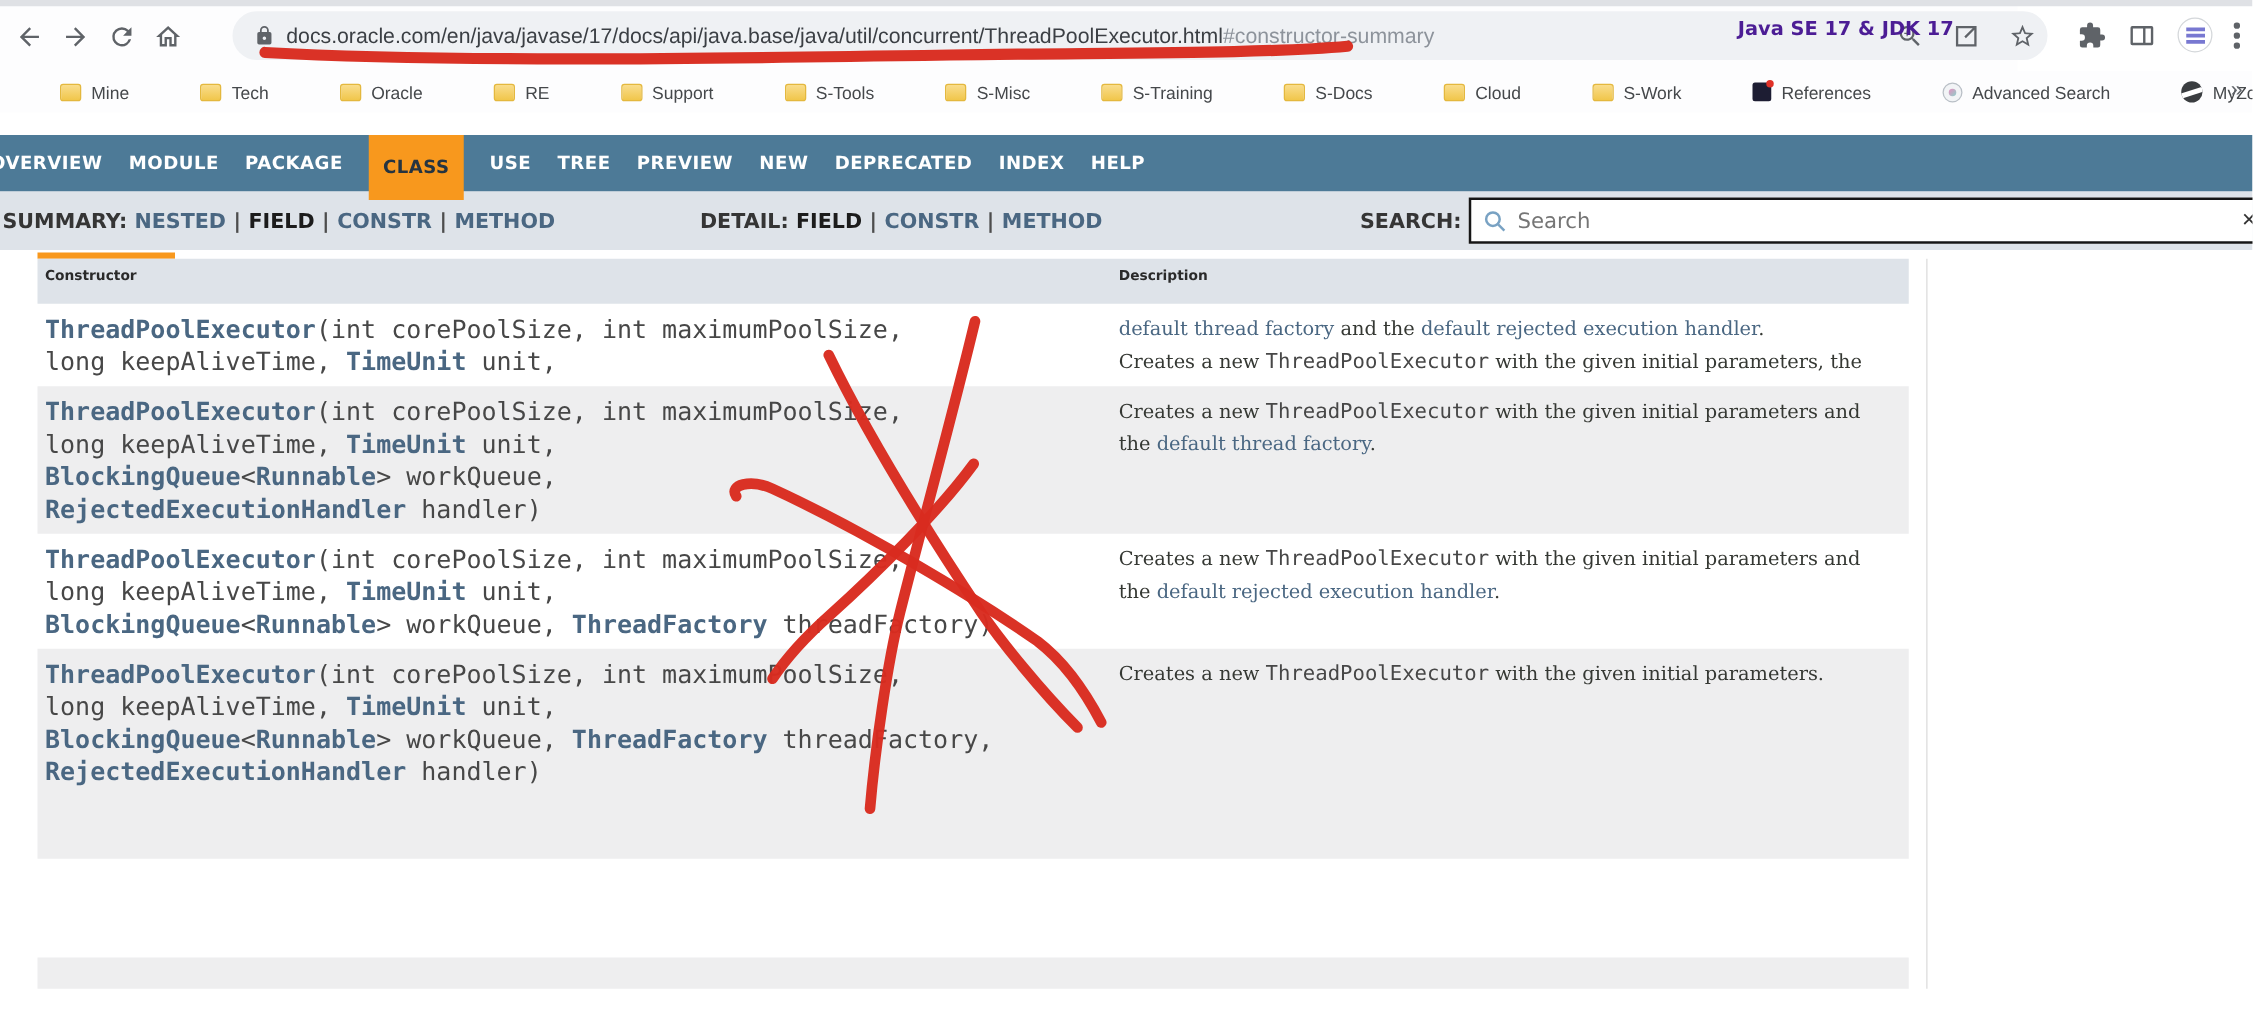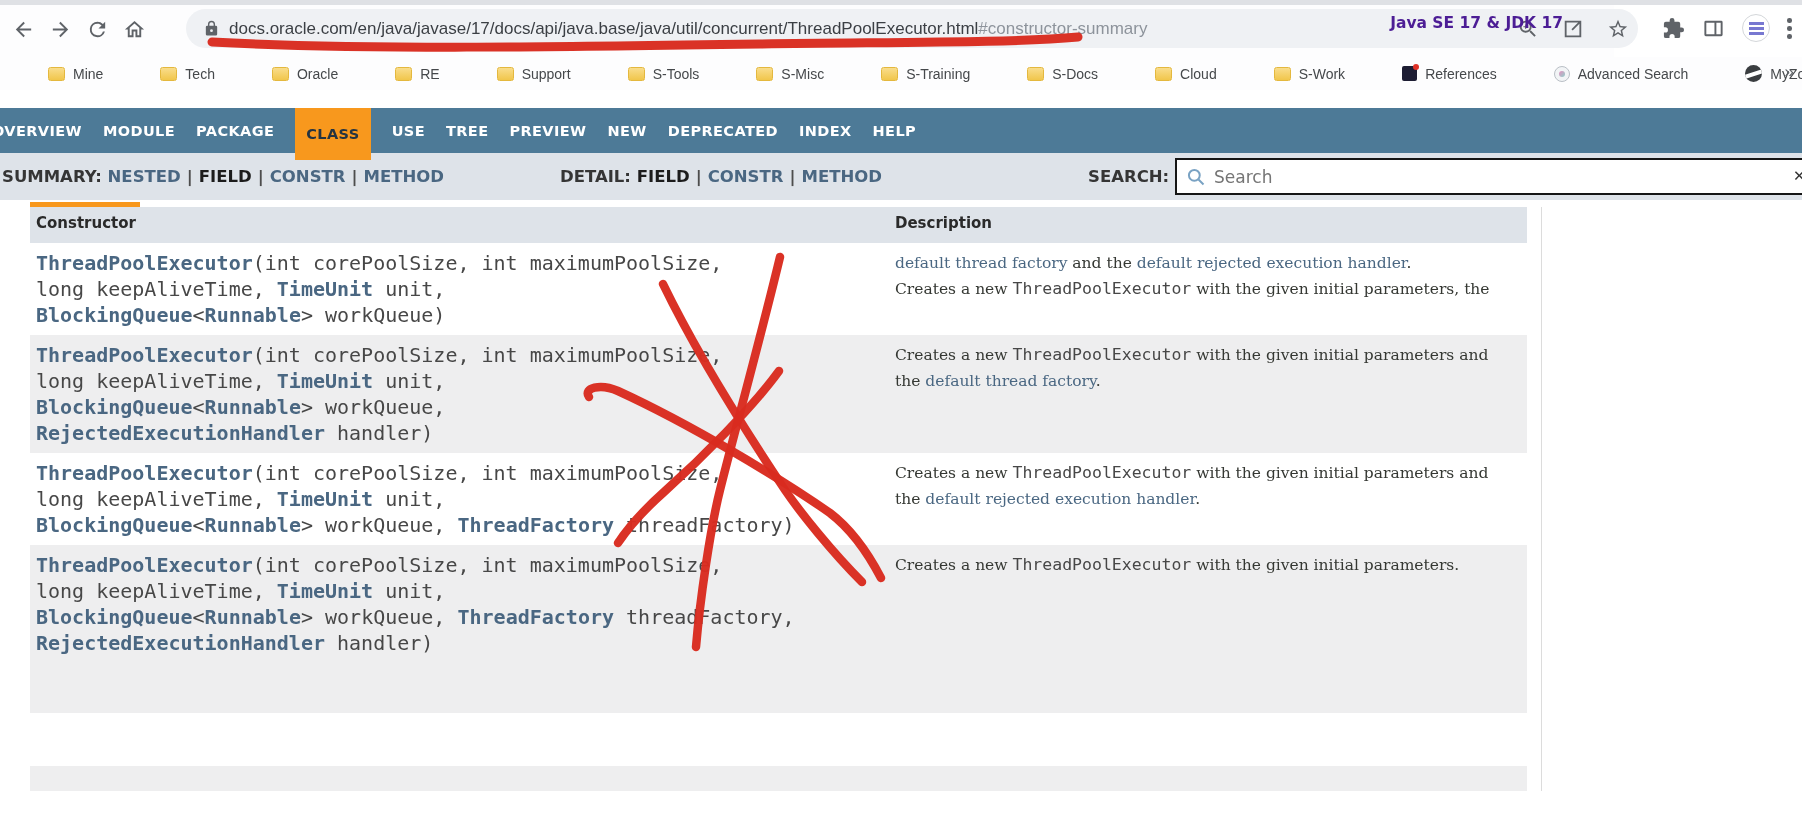--- a/index.html
+++ b/index.html
@@ -57,21 +57,21 @@
   #search-box { position:absolute; left:1175px; top:5px; width:700px; height:37px; background:#fff; border:2px solid #161616; display:flex; align-items:center; }
   #search-box svg { width:20px; height:20px; margin-left:9px; flex:none; stroke:#79a2c3; fill:none; stroke-width:2.4; }
   #search-input { border:none; outline:none; flex:1; margin-left:8px; font-size:17px; font-family:"DejaVu Sans", sans-serif; color:#333; background:transparent; }
   #search-reset { position:absolute; left:616px; top:7px; font-size:15px; color:#333; }
 
   
   #orange-sliver { left:30px; top:202px; width:110px; height:5px; background:#F8981D; }
   #vline { left:1541px; top:207px; width:1px; height:584px; background:#dcdcdc; }
   #ctor-table { left:30px; top:207px; width:1497px; }
   #thead { height:36px; background:#dee3e9; position:relative; }
-  .th { position:absolute; top:7px; font-size:15px; font-weight:bold; color:#2a2a2a; }
+  .th { position:absolute; top:7px; font-size:11px; font-weight:bold; color:#2a2a2a; }
   #th-constructor { left:6px; }
   #th-description { left:865px; }
   .trow { position:relative; padding:7px 0 7px 6px; }
   .trow.alt { background:#eeeeef; }
   .trow.tall { min-height:168px; }
   .sig { width:830px; font-family:"DejaVu Sans Mono", monospace; font-size:20px; line-height:26px; color:#474747; white-space:nowrap; }
   .sig .k { color:#4A6782; font-weight:bold; }
   .desc { position:absolute; left:865px; top:7px; font-family:"DejaVu Serif", serif; font-size:15.5px; line-height:26px; color:#353833; white-space:nowrap; }
   .desc .cs { font-family:"DejaVu Sans Mono", monospace; font-size:16.5px; color:#474747; }
   .desc .a { color:#4A6782; }
@@ -239,21 +239,20 @@
   <div class="abs" id="vline"></div>
   <div class="abs" id="ctor-table">
     <div id="thead">
       <span class="th" id="th-constructor">Constructor</span>
       <span class="th" id="th-description">Description</span>
     </div>
     <div class="trow">
       <div class="sig">
           <div><span class="k">ThreadPoolExecutor</span><span class="p">(int corePoolSize, int maximumPoolSize,</span></div>
           <div><span class="p">long keepAliveTime, </span><span class="k">TimeUnit</span><span class="p"> unit,</span></div>
-          <div><span class="k">BlockingQueue</span><span class="p">&lt;</span><span class="k">Runnable</span><span class="p">&gt; workQueue)</span></div>
         </div>
       <div class="desc">
           <div><span class="a">default thread factory</span><span class="s"> and the </span><span class="a">default rejected execution handler</span><span class="s">.</span></div>
           <div><span class="s">Creates a new </span><span class="cs">ThreadPoolExecutor</span><span class="s"> with the given initial parameters, the</span></div>
         </div>
     </div>
     <div class="trow alt">
       <div class="sig">
           <div><span class="k">ThreadPoolExecutor</span><span class="p">(int corePoolSize, int maximumPoolSize,</span></div>
           <div><span class="p">long keepAliveTime, </span><span class="k">TimeUnit</span><span class="p"> unit,</span></div>

